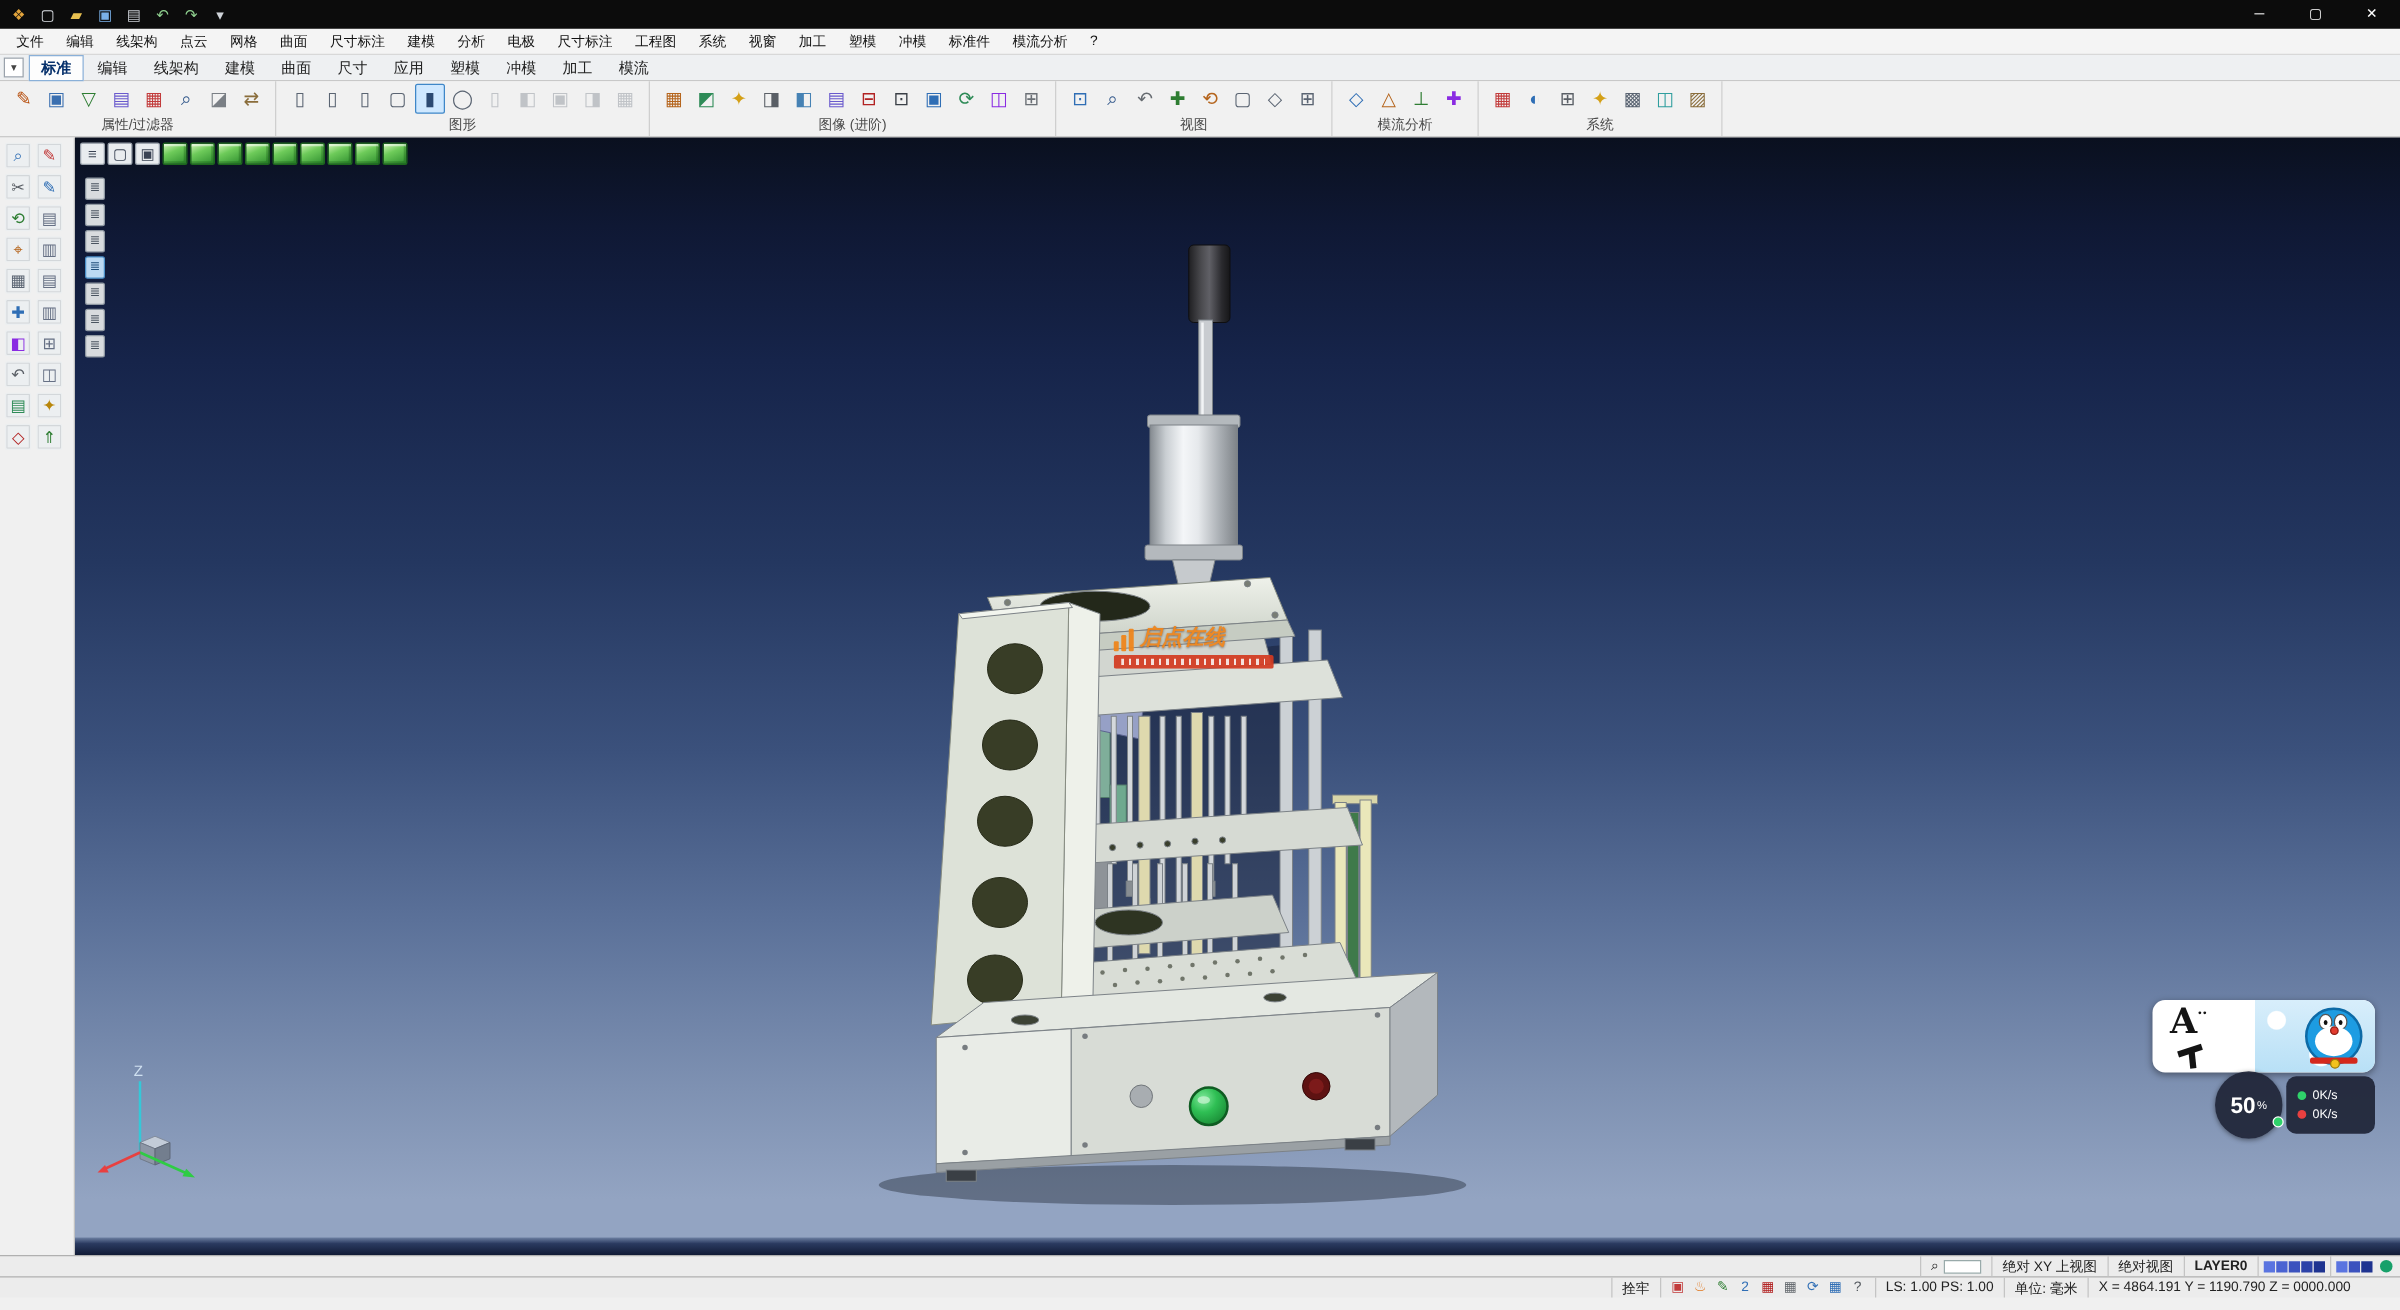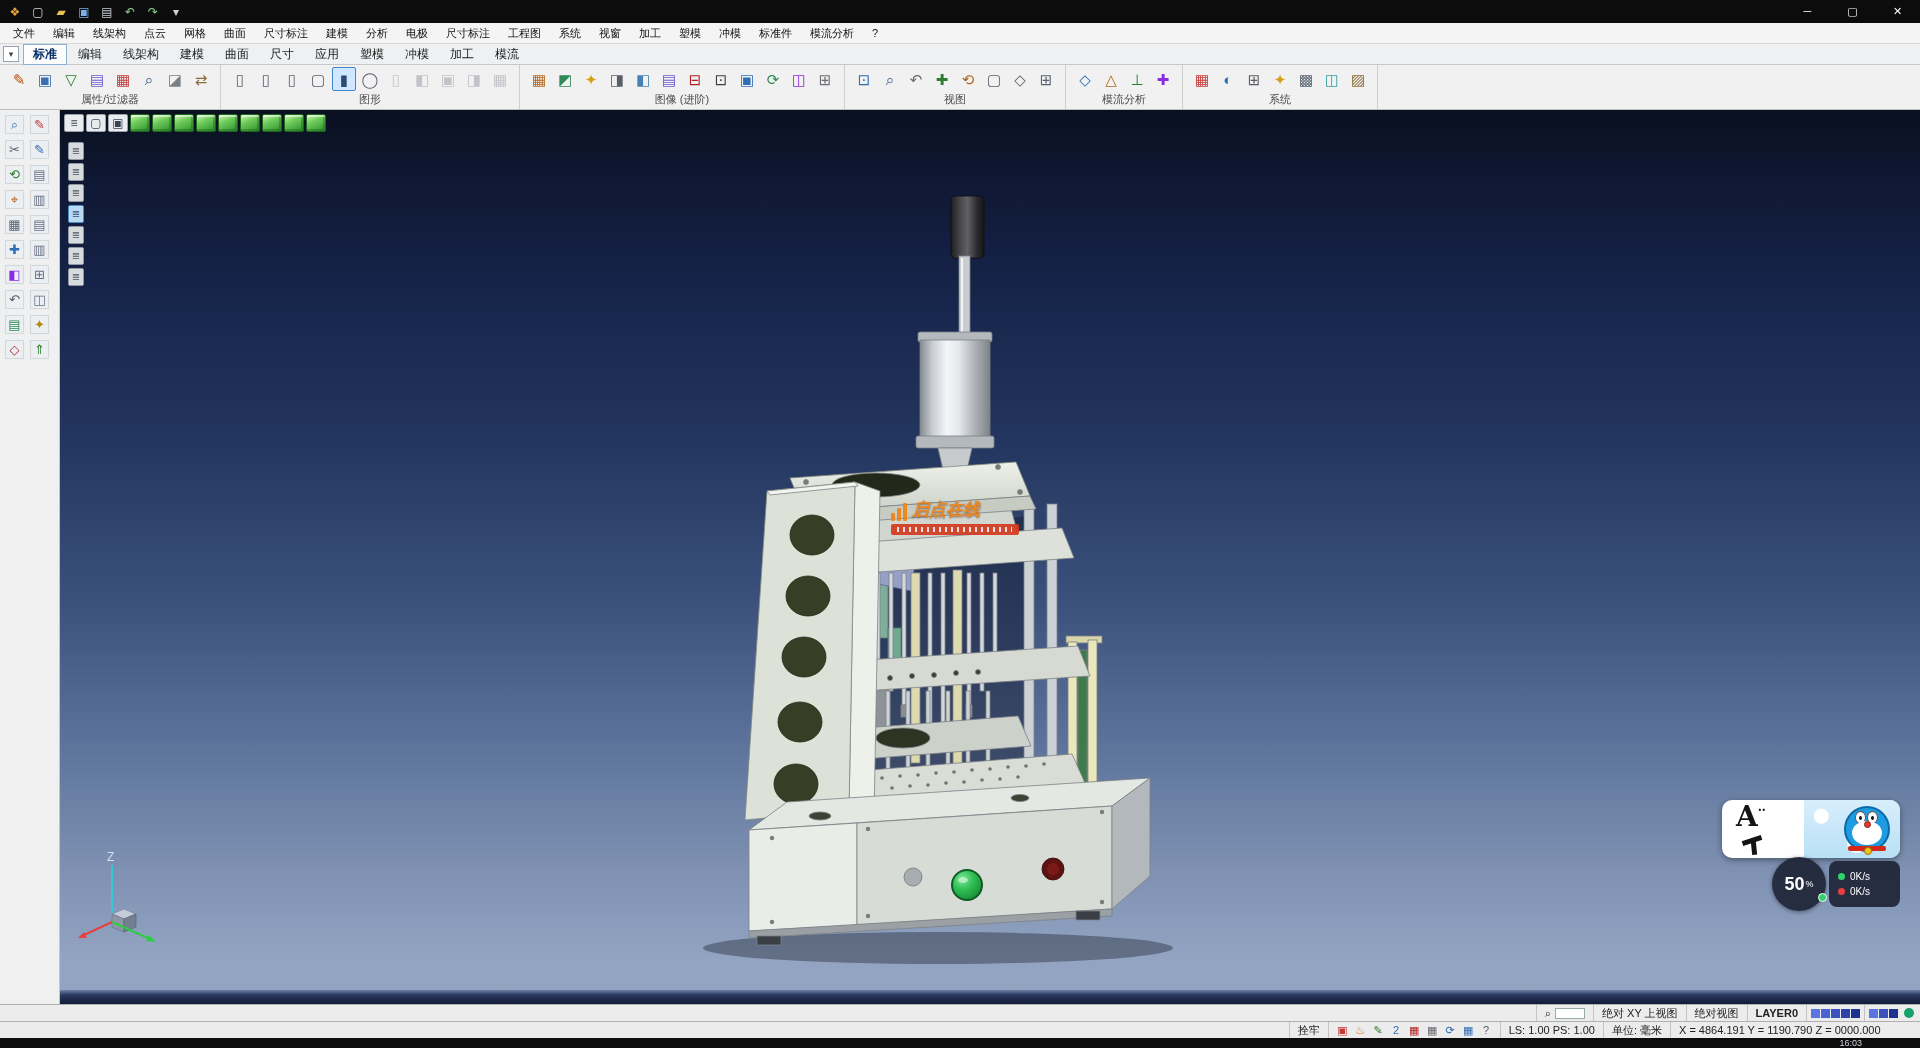--- a/index.html
+++ b/index.html
@@ -583,17 +583,14 @@
         <span class="item" style="color: rgb(102, 107, 112);">▦</span>
         <span class="item" style="color: rgb(47, 110, 181);">⟳</span>
         <span class="item" style="color: rgb(47, 110, 181);">▦</span>
         <span class="item" style="color: rgb(85, 90, 96);">?</span>
       </div>
     <div class="s-sec">LS: 1.00 PS: 1.00</div>
     <div class="s-sec">单位: 毫米</div>
     <div class="s-sec s2-coords">X = 4864.191 Y = 1190.790 Z = 0000.000</div>
   </div>
 
-  <div class="taskbar">
-    <span class="time">16:03</span>
-  </div>
 
 </div>
 
 </body></html>

